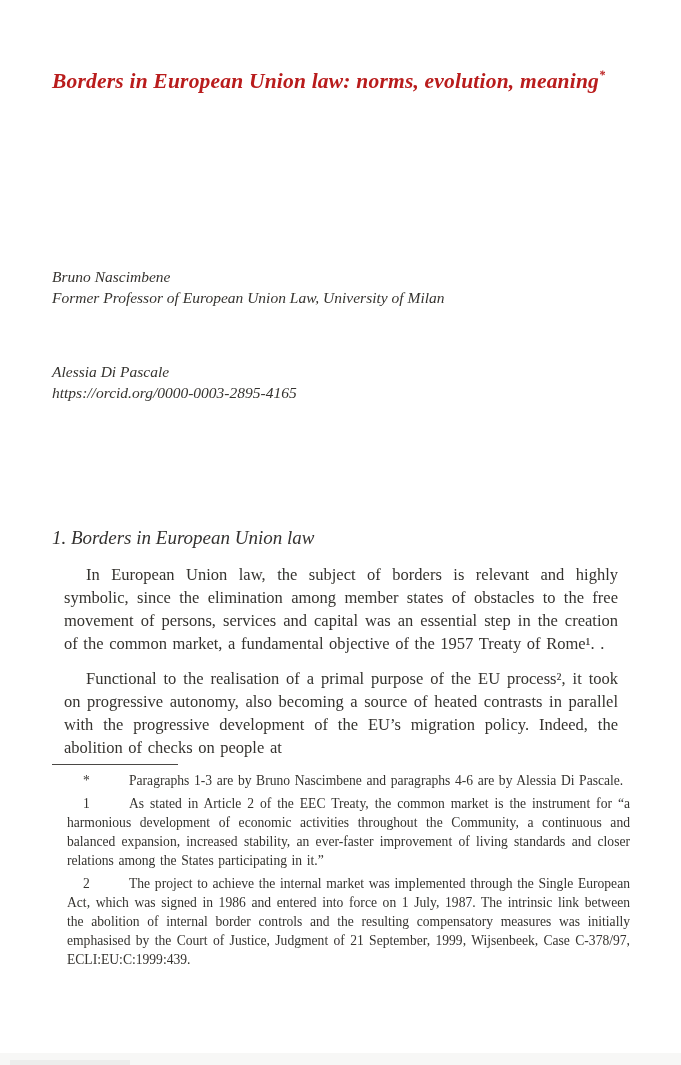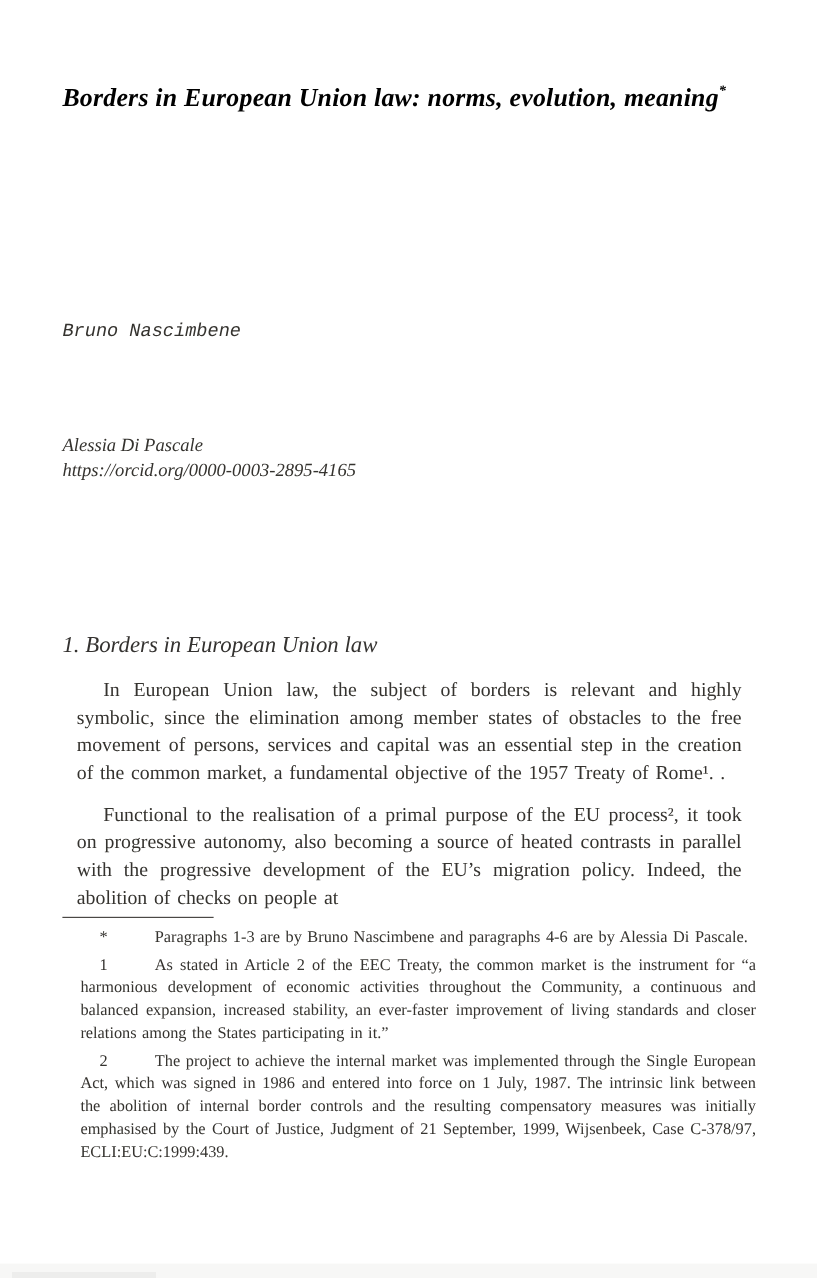--- a/index.html
+++ b/index.html
@@ -18,38 +18,38 @@
   }
   .title {
     position: absolute;
     top: 54px;
     left: 52px;
     width: 578px;
     font-size: 21.5px;
     line-height: 26px;
     font-style: italic;
     font-weight: 600;
-    color: #000000;
+    color: #b91c1c;
     letter-spacing: 0.2px;
   }
   .title sup {
     font-size: 12px;
     line-height: 0;
     vertical-align: 9px;
   }
   .author-block {
     position: absolute;
     left: 52px;
     width: 578px;
     font-style: italic;
     font-size: 15.5px;
     line-height: 21px;
     color: #35332f;
   }
-  .author-block-1 { top: 266px; font-family: Liberation Mono, monospace; }
+  .author-block-1 { top: 266px; }
   .author-block-2 { top: 361px; }
   .section-heading {
     position: absolute;
     top: 510px;
     left: 52px;
     width: 578px;
     font-style: italic;
     font-weight: 500;
     font-size: 19px;
     line-height: 24px;
@@ -119,20 +119,21 @@
 </style>
 </head>
 <body>
 
 <div class="page">
 
   <h1 class="title"><span>Borders in European Union law: norms, evolution, meaning</span><sup>*</sup></h1>
 
   <div class="author-block author-block-1">
     <div>Bruno Nascimbene</div>
+    <div>Former Professor of European Union Law, University of Milan</div>
   </div>
 
   <div class="author-block author-block-2">
     <div>Alessia Di Pascale</div>
     <div>https://orcid.org/0000-0003-2895-4165</div>
   </div>
 
   <h2 class="section-heading">1. Borders in European Union law</h2>
 
   <div class="body-text">

